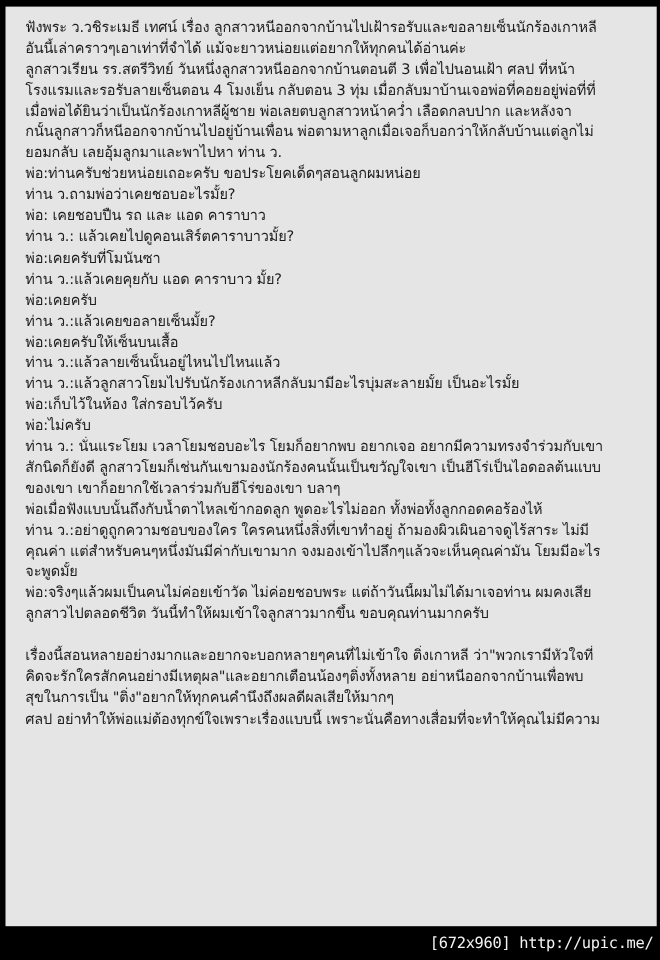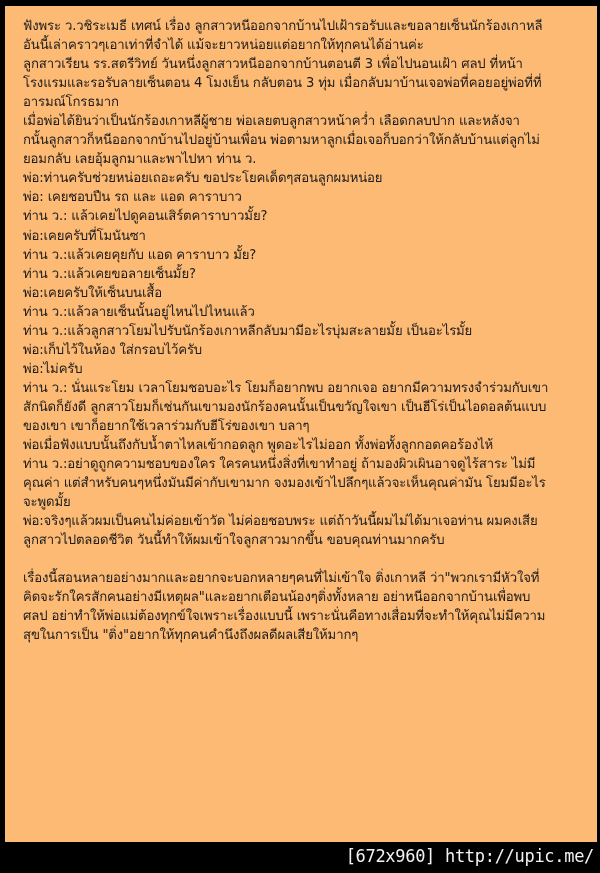--- a/index.html
+++ b/index.html
@@ -13,67 +13,68 @@
       position: relative;
       overflow: hidden;
       font-family: "DejaVu Sans", "Liberation Sans", sans-serif;
     }
     .panel {
       position: absolute;
       left: 5px;
       top: 6px;
       width: 592px;
       height: 836px;
-      background: #fdba74;
+      background: #e5e5e5;
       box-sizing: border-box;
       padding: 10px 10px 0 18px;
     }
     .line {
       font-size: 13.2px;
       line-height: 19.05px;
       color: #1c1c1c;
       white-space: nowrap;
       letter-spacing: -0.15px;
       overflow: hidden;
     }
     .gap {
       height: 19px;
     }
     .watermark {
       position: absolute;
       right: 6px;
       bottom: 7px;
       color: #f2f2f2;
       font-family: "DejaVu Sans Mono", "Liberation Mono", monospace;
-      font-size: 17px;
+      font-size: 14px;
       letter-spacing: -0.3px;
     }
   </style>
 </head>
 <body>
 
 <div class="panel">
   <div>
     <div class="line">ฟังพระ ว.วชิระเมธี เทศน์ เรื่อง ลูกสาวหนีออกจากบ้านไปเฝ้ารอรับและขอลายเซ็นนักร้องเกาหลี</div>
     <div class="line">อันนี้เล่าคราวๆเอาเท่าที่จำได้ แม้จะยาวหน่อยแต่อยากให้ทุกคนได้อ่านค่ะ</div>
     <div class="line">ลูกสาวเรียน รร.สตรีวิทย์ วันหนึ่งลูกสาวหนีออกจากบ้านตอนตี 3 เพื่อไปนอนเฝ้า ศลป ที่หน้า</div>
     <div class="line">โรงแรมและรอรับลายเซ็นตอน 4 โมงเย็น กลับตอน 3 ทุ่ม เมื่อกลับมาบ้านเจอพ่อที่คอยอยู่พ่อที่ที่</div>
-    <div class="line">อารมณ์โกรธมาก</div>
   </div>
   <div>
     <div class="line">เมื่อพ่อได้ยินว่าเป็นนักร้องเกาหลีผู้ชาย พ่อเลยตบลูกสาวหน้าคว่ำ เลือดกลบปาก และหลังจา</div>
     <div class="line">กนั้นลูกสาวก็หนีออกจากบ้านไปอยู่บ้านเพื่อน พ่อตามหาลูกเมื่อเจอก็บอกว่าให้กลับบ้านแต่ลูกไม่</div>
     <div class="line">ยอมกลับ เลยอุ้มลูกมาและพาไปหา ท่าน ว.</div>
   </div>
   <div>
     <div class="line">พ่อ:ท่านครับช่วยหน่อยเถอะครับ ขอประโยคเด็ดๆสอนลูกผมหน่อย</div>
+    <div class="line">ท่าน ว.ถามพ่อว่าเคยชอบอะไรมั้ย?</div>
     <div class="line">พ่อ: เคยชอบปืน รถ และ แอด คาราบาว</div>
     <div class="line">ท่าน ว.: แล้วเคยไปดูคอนเสิร์ตคาราบาวมั้ย?</div>
     <div class="line">พ่อ:เคยครับที่โมนันซา</div>
     <div class="line">ท่าน ว.:แล้วเคยคุยกับ แอด คาราบาว มั้ย?</div>
+    <div class="line">พ่อ:เคยครับ</div>
     <div class="line">ท่าน ว.:แล้วเคยขอลายเซ็นมั้ย?</div>
     <div class="line">พ่อ:เคยครับให้เซ็นบนเสื้อ</div>
     <div class="line">ท่าน ว.:แล้วลายเซ็นนั้นอยู่ไหนไปไหนแล้ว</div>
     <div class="line">ท่าน ว.:แล้วลูกสาวโยมไปรับนักร้องเกาหลีกลับมามีอะไรบุ่มสะลายมั้ย เป็นอะไรมั้ย</div>
     <div class="line">พ่อ:เก็บไว้ในห้อง ใส่กรอบไว้ครับ</div>
     <div class="line">พ่อ:ไม่ครับ</div>
   </div>
   <div>
     <div class="line">ท่าน ว.: นั่นแระโยม เวลาโยมชอบอะไร โยมก็อยากพบ อยากเจอ อยากมีความทรงจำร่วมกับเขา</div>
     <div class="line">สักนิดก็ยังดี ลูกสาวโยมก็เช่นกันเขามองนักร้องคนนั้นเป็นขวัญใจเขา เป็นฮีโร่เป็นไอดอลต้นแบบ</div>
@@ -82,18 +83,18 @@
     <div class="line">ท่าน ว.:อย่าดูถูกความชอบของใคร ใครคนหนึ่งสิ่งที่เขาทำอยู่ ถ้ามองผิวเผินอาจดูไร้สาระ ไม่มี</div>
     <div class="line">คุณค่า แต่สำหรับคนๆหนึ่งมันมีค่ากับเขามาก จงมองเข้าไปลึกๆแล้วจะเห็นคุณค่ามัน โยมมีอะไร</div>
     <div class="line">จะพูดมั้ย</div>
     <div class="line">พ่อ:จริงๆแล้วผมเป็นคนไม่ค่อยเข้าวัด ไม่ค่อยชอบพระ แต่ถ้าวันนี้ผมไม่ได้มาเจอท่าน ผมคงเสีย</div>
     <div class="line">ลูกสาวไปตลอดชีวิต วันนี้ทำให้ผมเข้าใจลูกสาวมากขึ้น ขอบคุณท่านมากครับ</div>
   </div>
   <div class="gap"></div>
   <div>
     <div class="line">เรื่องนี้สอนหลายอย่างมากและอยากจะบอกหลายๆคนที่ไม่เข้าใจ ติ่งเกาหลี ว่า"พวกเรามีหัวใจที่</div>
     <div class="line">คิดจะรักใครสักคนอย่างมีเหตุผล"และอยากเตือนน้องๆติ่งทั้งหลาย อย่าหนีออกจากบ้านเพื่อพบ</div>
+    <div class="line">สุขในการเป็น "ติ่ง"อยากให้ทุกคนคำนึงถึงผลดีผลเสียให้มากๆ</div>
     <div class="line">ศลป อย่าทำให้พ่อแม่ต้องทุกข์ใจเพราะเรื่องแบบนี้ เพราะนั่นคือทางเสื่อมที่จะทำให้คุณไม่มีความ</div>
-    <div class="line">สุขในการเป็น "ติ่ง"อยากให้ทุกคนคำนึงถึงผลดีผลเสียให้มากๆ</div>
   </div>
 </div>
 
 <div class="watermark">[672x960] http://upic.me/</div>
 
 </body></html>

